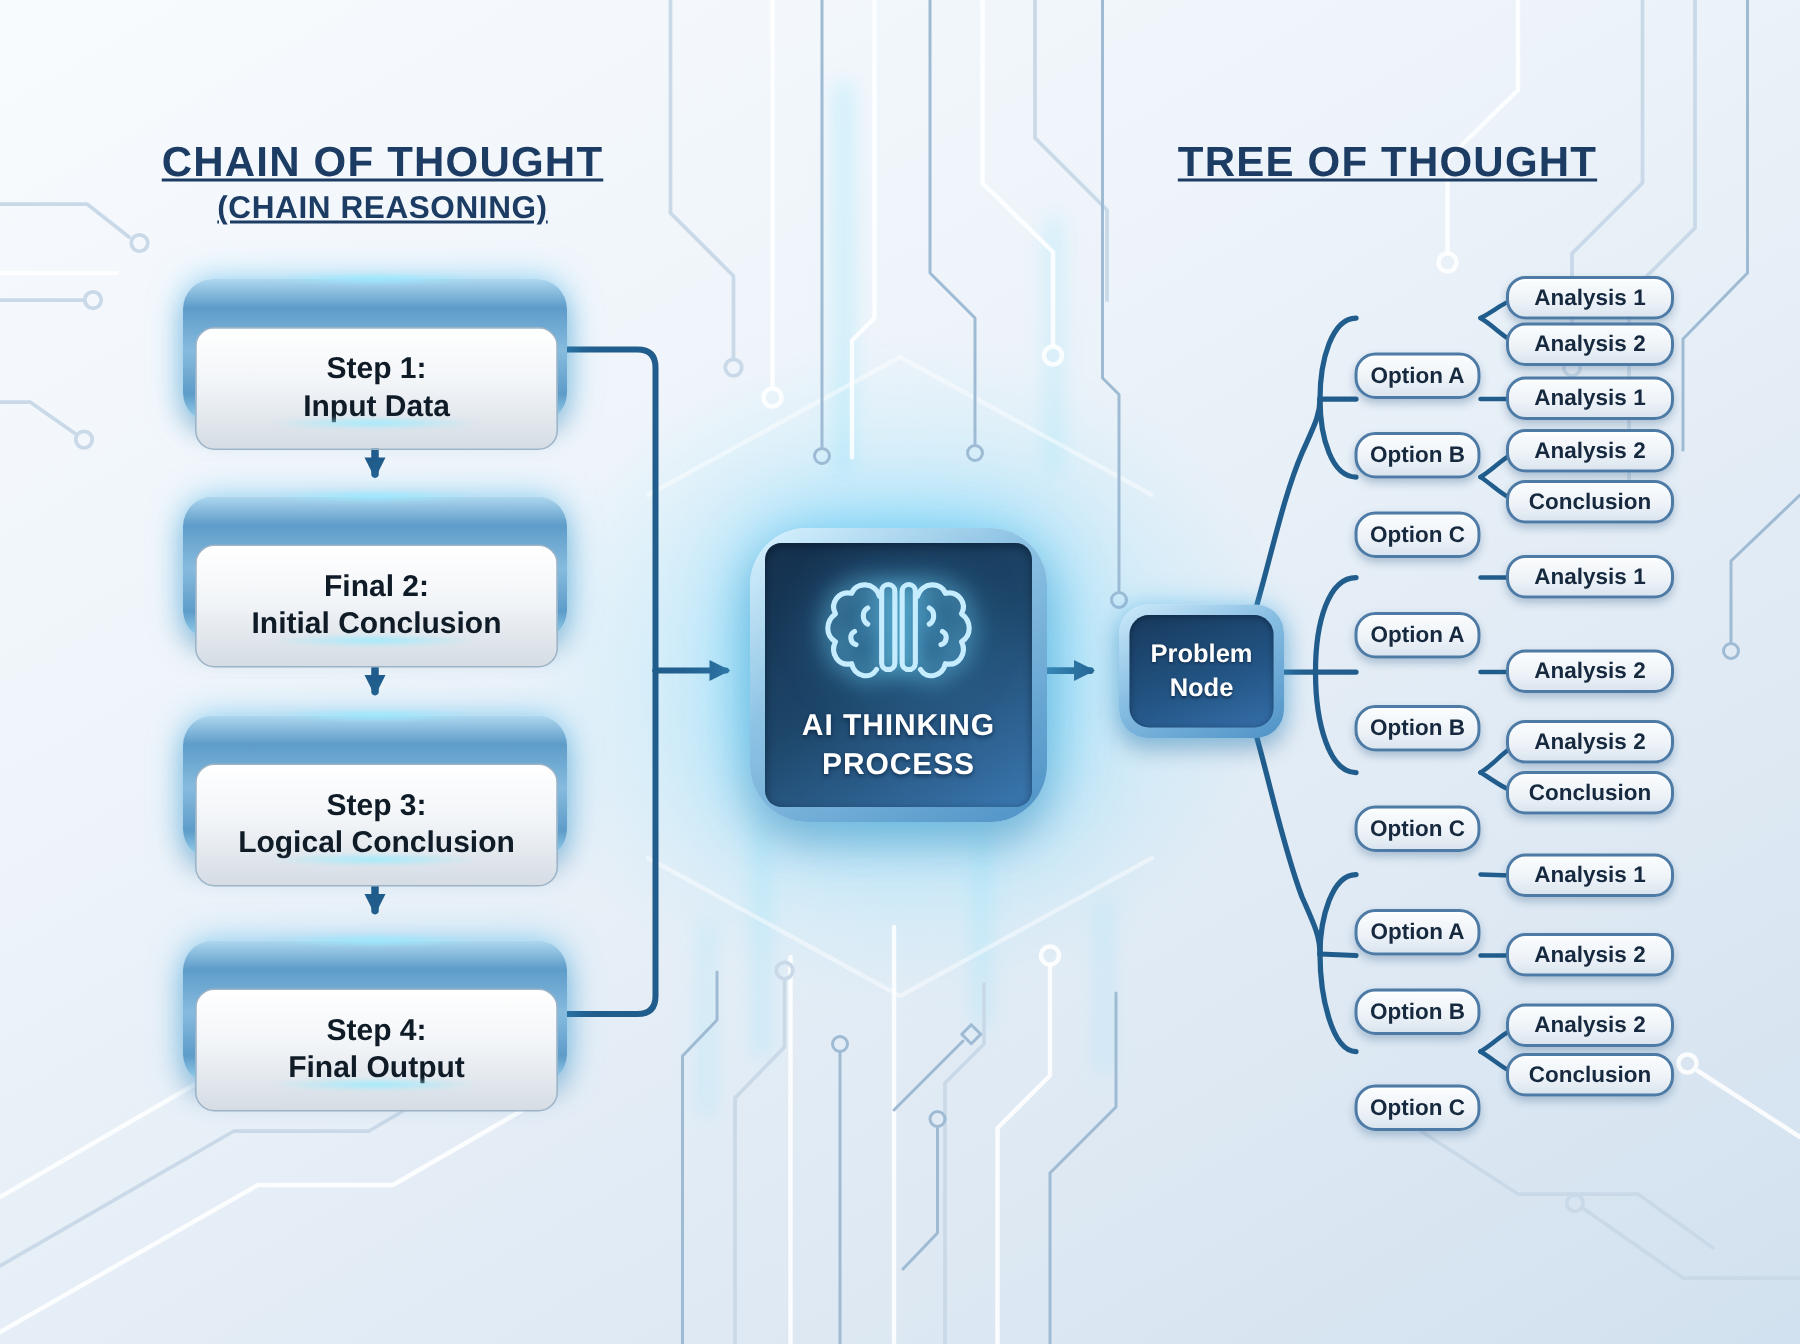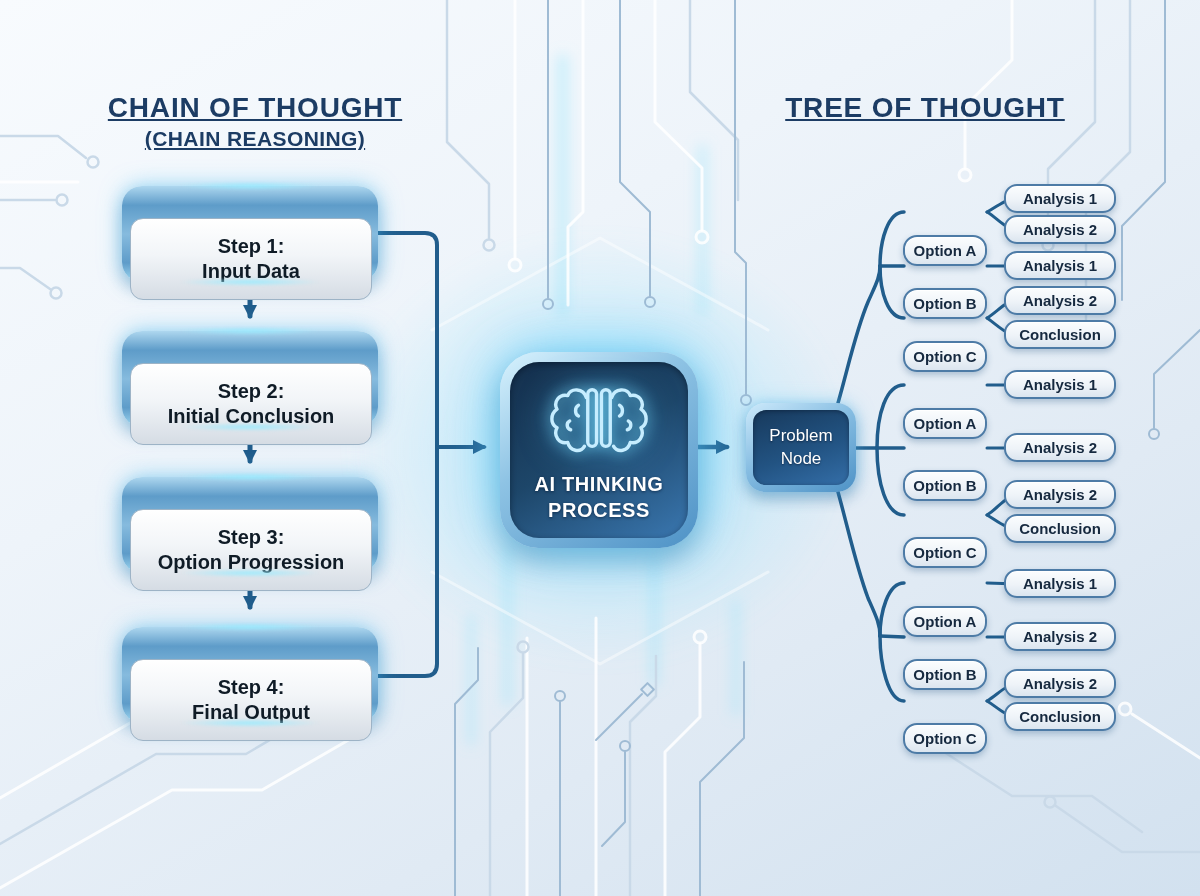--- a/index.html
+++ b/index.html
@@ -35,21 +35,21 @@
     margin-top:24px;
   }
   
   .center-node{
     position:absolute;left:500px;top:352px;width:198px;height:196px;border-radius:38px;
     background:linear-gradient(145deg,#d9f3fe 0%,#8ec3e4 40%,#4e92c6 100%);
     padding:10px;box-sizing:border-box;z-index:4;
     box-shadow:0 0 55px rgba(90,205,250,.85),0 12px 26px rgba(20,60,110,.35);
   }
   .center-inner{
-    width:100%;height:100%;border-radius:29px;
+    width:100%;height:100%;border-radius:11px;
     background:linear-gradient(150deg,#142f4c 0%,#1d4669 48%,#3a77b0 100%);
     display:flex;flex-direction:column;align-items:center;justify-content:center;
     box-shadow:inset 0 2px 6px rgba(0,10,25,.45);
   }
   .brain{filter:drop-shadow(0 0 7px rgba(125,225,255,.95)) drop-shadow(0 0 14px rgba(80,190,250,.6));}
   .center-label{
     margin-top:10px;width:168px;text-align:center;color:#ffffff;
     font-size:20px;font-weight:800;letter-spacing:.6px;line-height:1.3;
     text-shadow:0 1px 3px rgba(0,20,45,.6);
   }
@@ -57,21 +57,21 @@
   .problem-node{
     position:absolute;left:746px;top:403px;width:110px;height:89px;border-radius:19px;
     background:linear-gradient(150deg,#cdeafb 0%,#86bde2 45%,#4e92c6 100%);
     padding:7px;box-sizing:border-box;z-index:4;
     box-shadow:0 0 18px rgba(90,195,245,.55),0 7px 14px rgba(20,60,110,.3);
   }
   .problem-inner{
     width:100%;height:100%;border-radius:13px;
     background:linear-gradient(160deg,#17395c 0%,#225382 55%,#346ea8 100%);
     display:flex;align-items:center;justify-content:center;text-align:center;
-    color:#ffffff;font-size:17px;font-weight:400;line-height:1.3;
+    color:#ffffff;font-size:17px;font-weight:700;line-height:1.3;
     text-shadow:0 1px 2px rgba(0,15,35,.6);
     box-shadow:inset 0 1px 4px rgba(0,10,25,.4);
   }
   
   .pill{
     position:absolute;display:flex;align-items:center;justify-content:center;
     border:2.5px solid #4d7ba6;border-radius:14px;box-sizing:border-box;
     background:linear-gradient(180deg,#fbfdfe 0%,#eef3f8 55%,#dbe5ef 100%);
     color:#16293f;font-size:15px;font-weight:800;z-index:4;
     box-shadow:0 3px 6px rgba(40,85,130,.3),inset 0 1px 0 #ffffff;
@@ -240,28 +240,28 @@
   </div>
 
   <div class="step-box" style="top:186px;">
     <div class="step-inner">
       <span>Step 1:</span>
       <span>Input Data</span>
     </div>
   </div>
   <div class="step-box" style="top:331px;">
     <div class="step-inner">
-      <span>Step 2:</span>
+      <span>Final 2:</span>
       <span>Initial Conclusion</span>
     </div>
   </div>
   <div class="step-box" style="top:477px;">
     <div class="step-inner">
       <span>Step 3:</span>
-      <span>Option Progression</span>
+      <span>Logical Conclusion</span>
     </div>
   </div>
   <div class="step-box" style="top:627px;">
     <div class="step-inner">
       <span>Step 4:</span>
       <span>Final Output</span>
     </div>
   </div>
 
   <div class="center-node">

